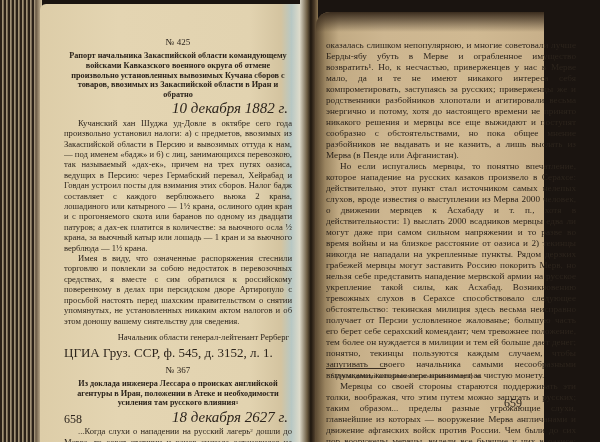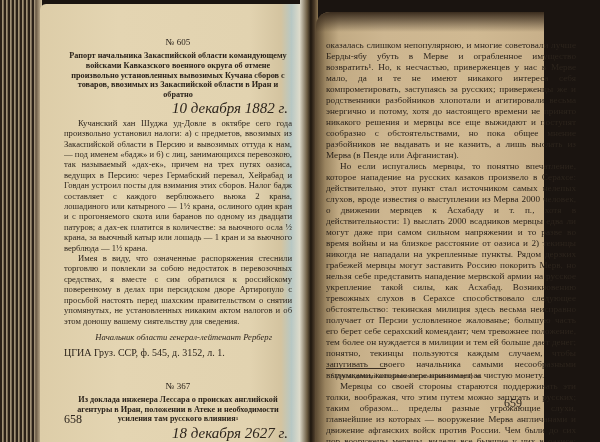--- a/index.html
+++ b/index.html
@@ -40,38 +40,38 @@
     border-top-left-radius: 14px;
   }
   .txt { font-size: 8.6px; line-height: 10.4px; text-align: justify; }
   .left-content { position: absolute; left: 24px; top: 33px; width: 228px; }
   .right-content { position: absolute; left: 10px; top: 28px; width: 250px; font-size: 9.2px; line-height: 11px; }
   .docnum { text-align: center; font-size: 9px; margin-bottom: 4px; }
   .doctitle { text-align: center; font-weight: bold; font-size: 8.2px; line-height: 9.6px; margin: 0 4px 4px; }
   .date { text-align: right; font-style: italic; font-size: 15px; margin: 2px 4px 4px 0; }
   .para { text-indent: 14px; margin: 0; }
   .para.noindent { text-indent: 0; }
-  .signature { text-align: right; font-style: italic; font-size: 8.6px; margin: 6px 20px 6px 0; }
-  .archive { font-size: 10px; margin: 2px 0 22px; }
+  .signature { text-align: right; font-size: 8.6px; margin: 6px 3px 6px 0; }
+  .archive { font-size: 13px; margin: 2px 0 6px; }
   .pagenum { font-size: 12px; }
   .left-pagenum { position: absolute; left: 24px; top: 408px; }
   .right-pagenum { position: absolute; right: 22px; top: 384px; }
   .right-footrule { position: absolute; left: 10px; top: 356px; width: 60px; border-top: 1px solid #3a2e22; }
   .right-footnote { position: absolute; left: 16px; top: 360px; font-size: 6.6px; }
   sup { font-size: 5px; vertical-align: top; }
 </style>
 </head>
 <body>
 
 <div class="spread">
   <div class="page-edges"></div>
 
   <div class="left-page">
     <div class="left-content txt">
-      <div class="docnum">№ 605</div>
+      <div class="docnum">№ 425</div>
       <div class="doctitle">Рапорт начальника Закаспийской области командующему войсками Кавказского военного округа об отмене произвольно установленных вывозимых Кучана сборов с товаров, ввозимых из Закаспийской области в Иран и обратно</div>
       <div class="date">10 декабря 1882 г.</div>
       <p class="para">Кучанский хан Шуджа уд-Довле в октябре сего года произвольно установил налоги: а) с предметов, ввозимых из Закаспийской области в Персию и вывозимых оттуда к нам, — под именем «бадж» и б) с лиц, занимающихся перевозкою, так называемый «дах-ек», причем на трех путях оазиса, ведущих в Персию: через Гермабский перевал, Хейрабад и Говдан устроил посты для взимания этих сборов. Налог бадж составляет с каждого верблюжьего вьюка 2 крана, лошадиного или катырного — 1½ крана, ослиного один кран и с прогоняемого скота или баранов по одному из двадцати патуров; а дах-ек платится в количестве: за вьючного осла ½ крана, за вьючный катыр или лошадь — 1 кран и за вьючного верблюда — 1½ крана.</p>
       <p class="para">Имея в виду, что означенные распоряжения стеснили торговлю и повлекли за собою недостаток в перевозочных средствах, я вместе с сим обратился к российскому поверенному в делах при персидском дворе Артиропуло с просьбой настоять перед шахским правительством о снятии упомянутых, не установленных никаким актом налогов и об этом доношу вашему сиятельству для сведения.</p>
       <div class="signature">Начальник области генерал-лейтенант Рерберг</div>
       <div class="archive">ЦГИА Груз. ССР, ф. 545, д. 3152, л. 1.</div>
 
       <div class="docnum">№ 367</div>
       <div class="doctitle"><span>Из доклада инженера Лессара о происках английской агентуры в Иран, положении в Атеке и необходимости усиления там русского влияния</span><sup>1</sup></div>
       <div class="date">18 декабря 2627 г.</div>

